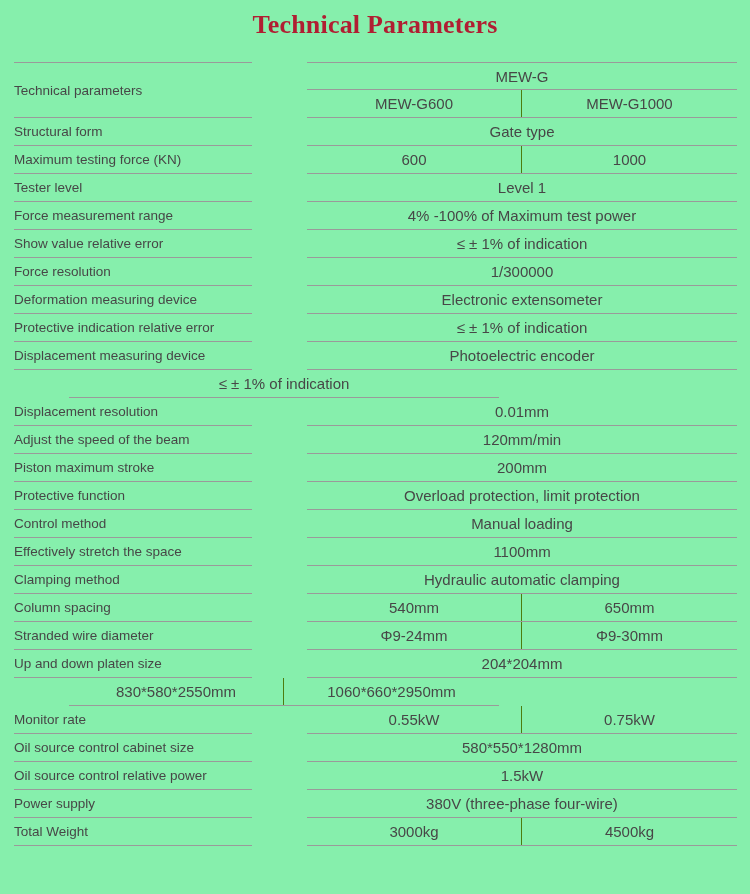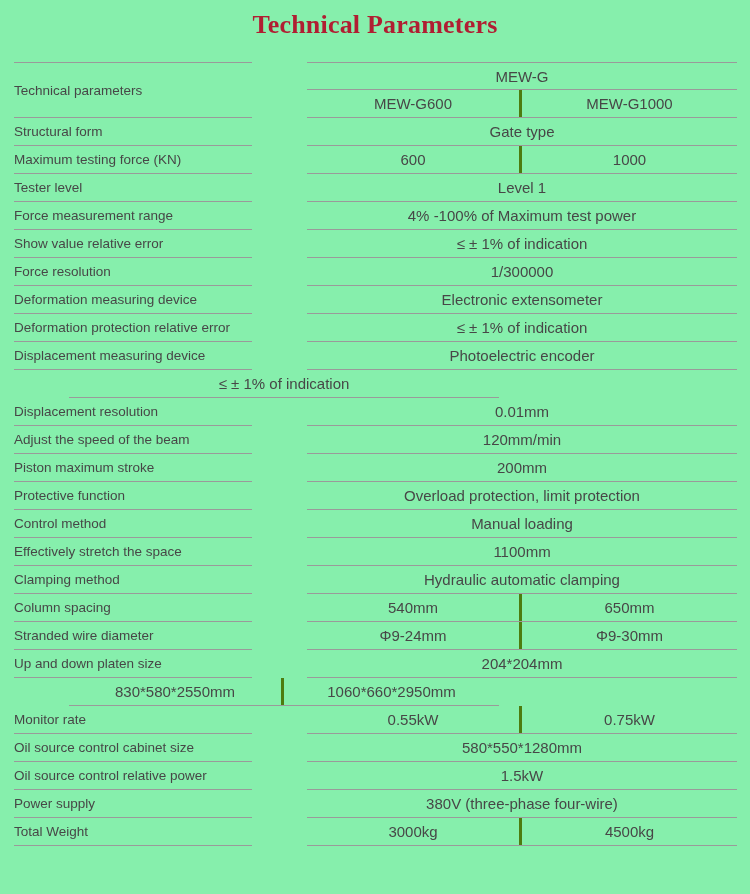--- a/index.html
+++ b/index.html
@@ -55,21 +55,21 @@
   }
 
   .rcell.split { padding: 0; }
   .rcell .half {
     width: 50%;
     height: 100%;
     display: flex;
     align-items: center;
     justify-content: center;
   }
-  .rcell .half:first-child { border-right: 3px solid #4d7c0f; }
+  .rcell .half:first-child { border-right: 1px solid #4d7c0f; }
 
   
   .header-row .lcell.header-left {
     height: 56px;
     border-top: 1px solid #9a9a9a;
   }
   .header-right { width: 430px; }
   .header-right .rcell.group-row { border-top: 1px solid #9a9a9a; }
 </style>
 </head>
@@ -126,21 +126,21 @@
           <div class="lcell">Force resolution</div>
           <div class="gap"></div>
           <div class="rcell">1/300000</div>
         </div>
         <div class="trow">
           <div class="lcell">Deformation measuring device</div>
           <div class="gap"></div>
           <div class="rcell">Electronic extensometer</div>
         </div>
         <div class="trow">
-          <div class="lcell">Deformation protection relative error</div>
+          <div class="lcell">Protective indication relative error</div>
           <div class="gap"></div>
           <div class="rcell">≤ ± 1% of indication</div>
         </div>
         <div class="trow">
           <div class="lcell">Displacement measuring device</div>
           <div class="gap"></div>
           <div class="rcell">Photoelectric encoder</div>
         </div>
         <div class="trow">
           <div class="gap"></div>

